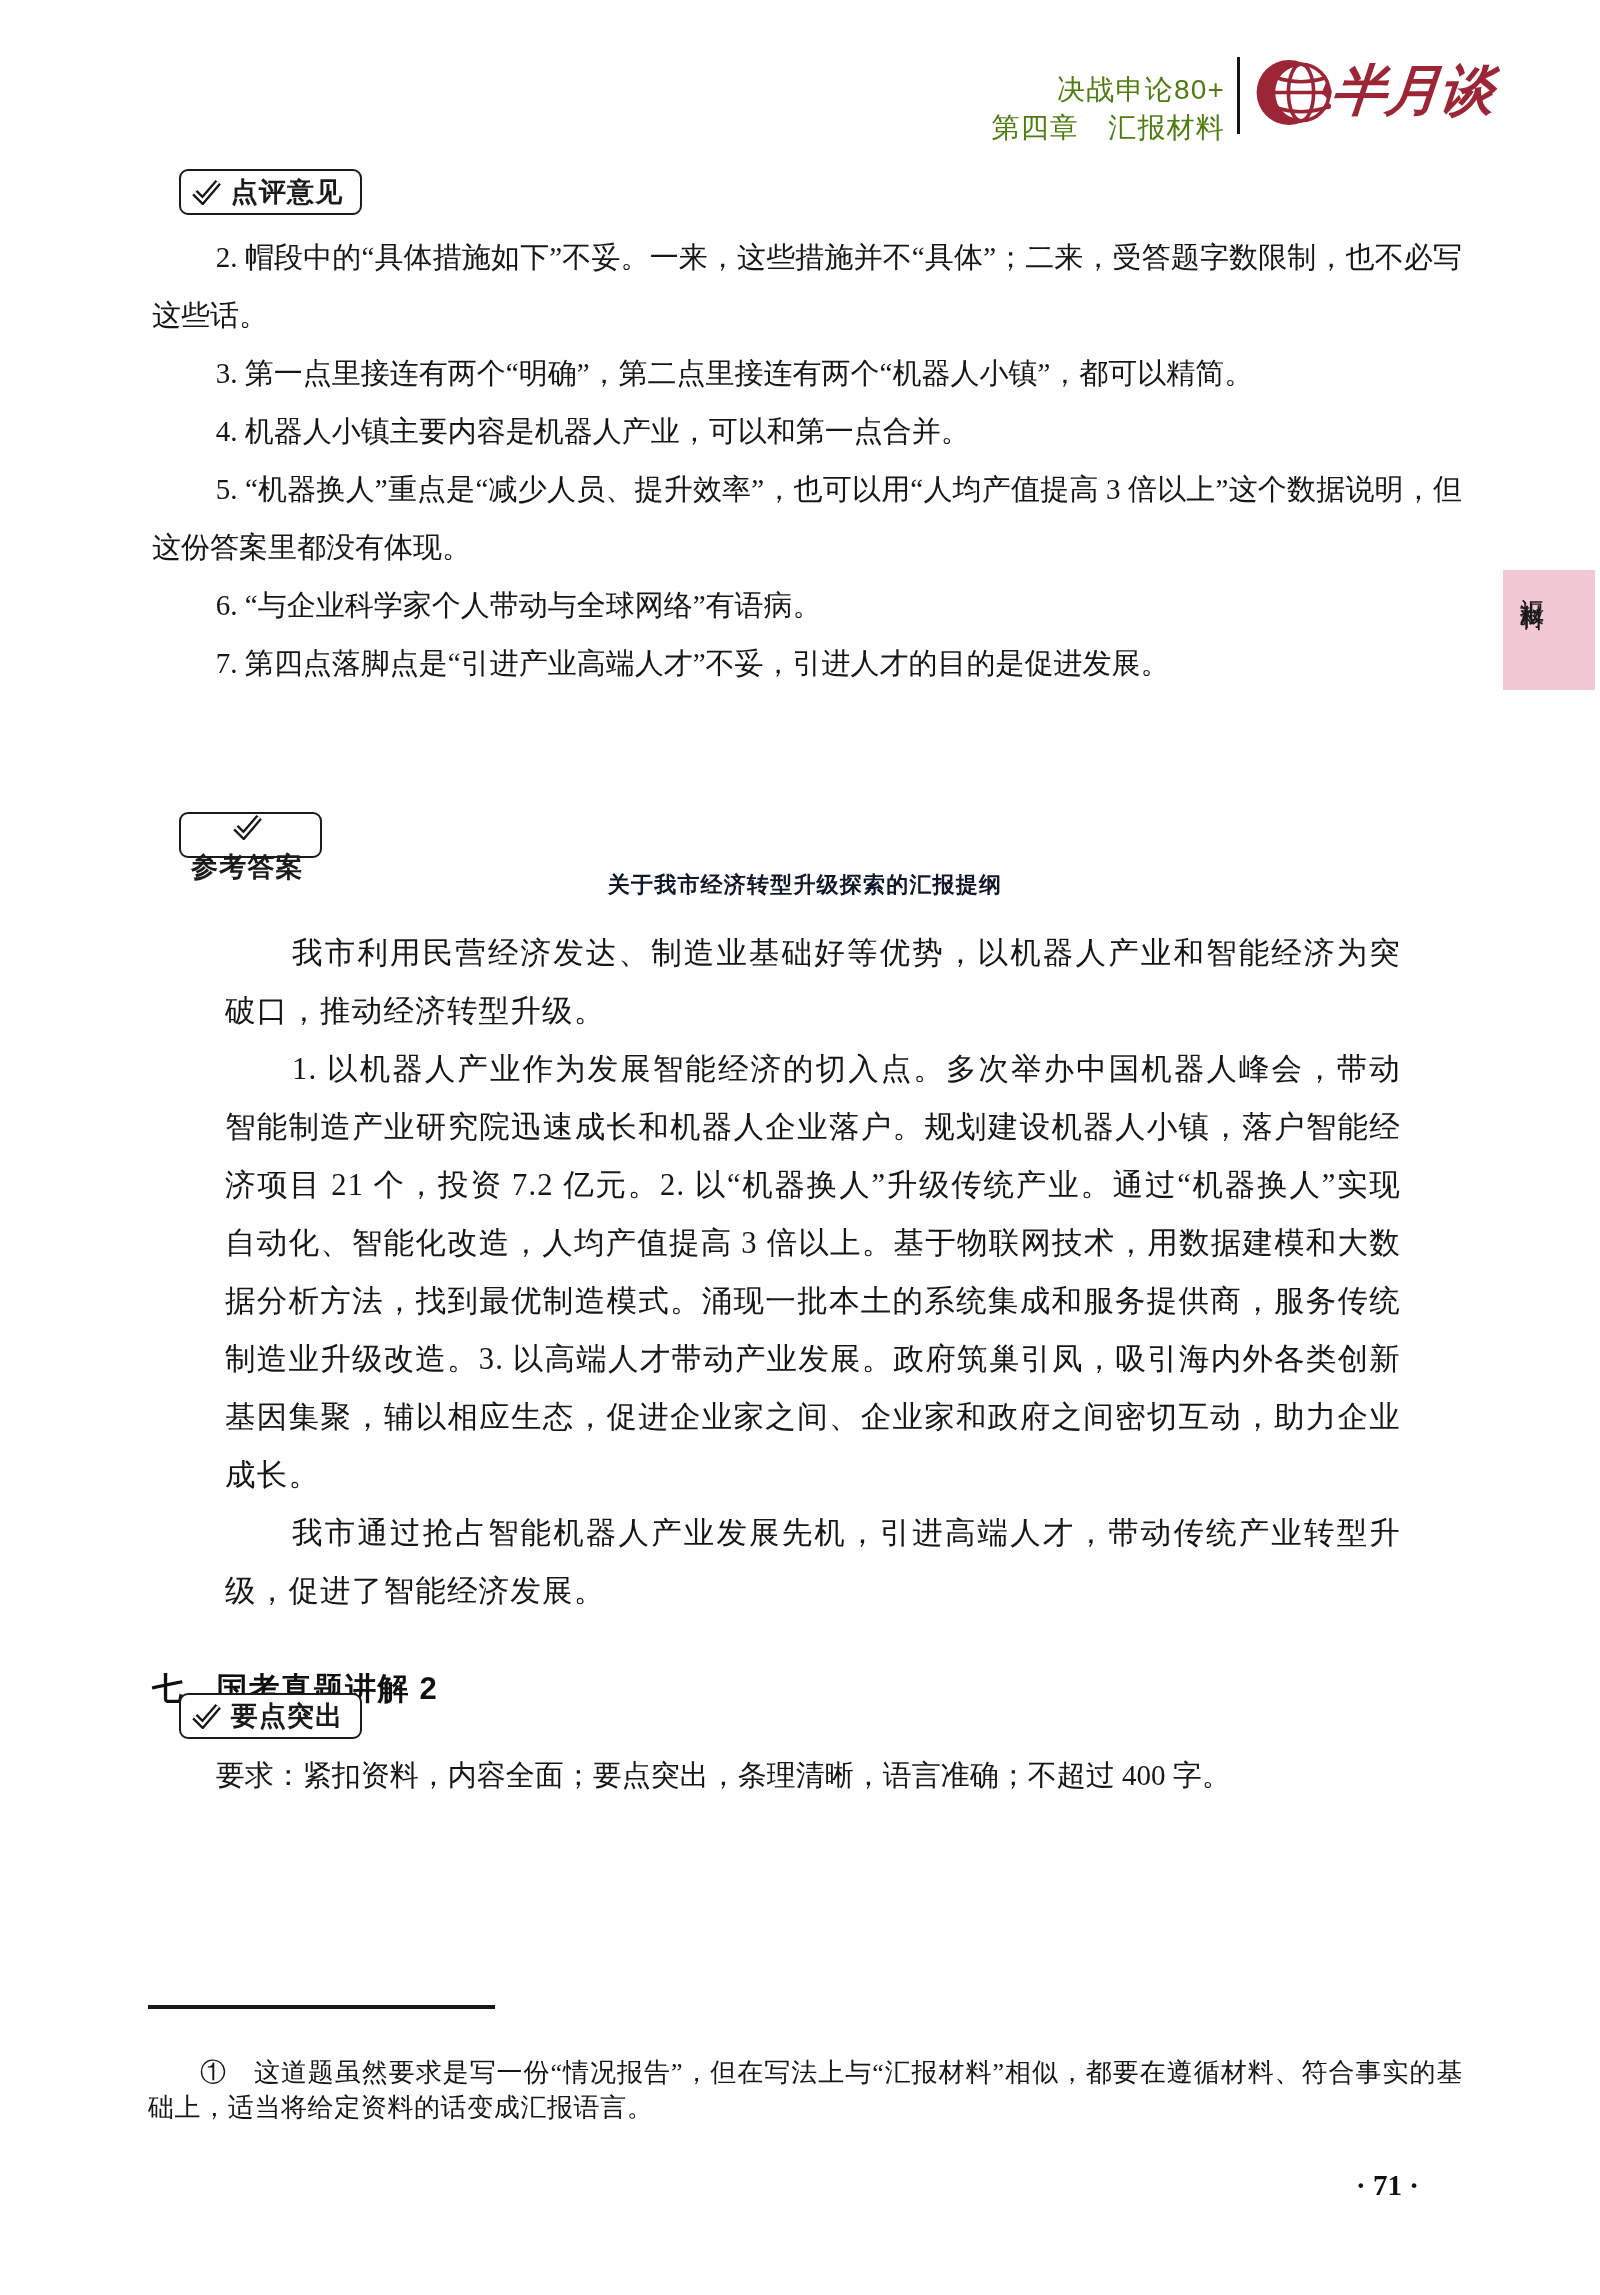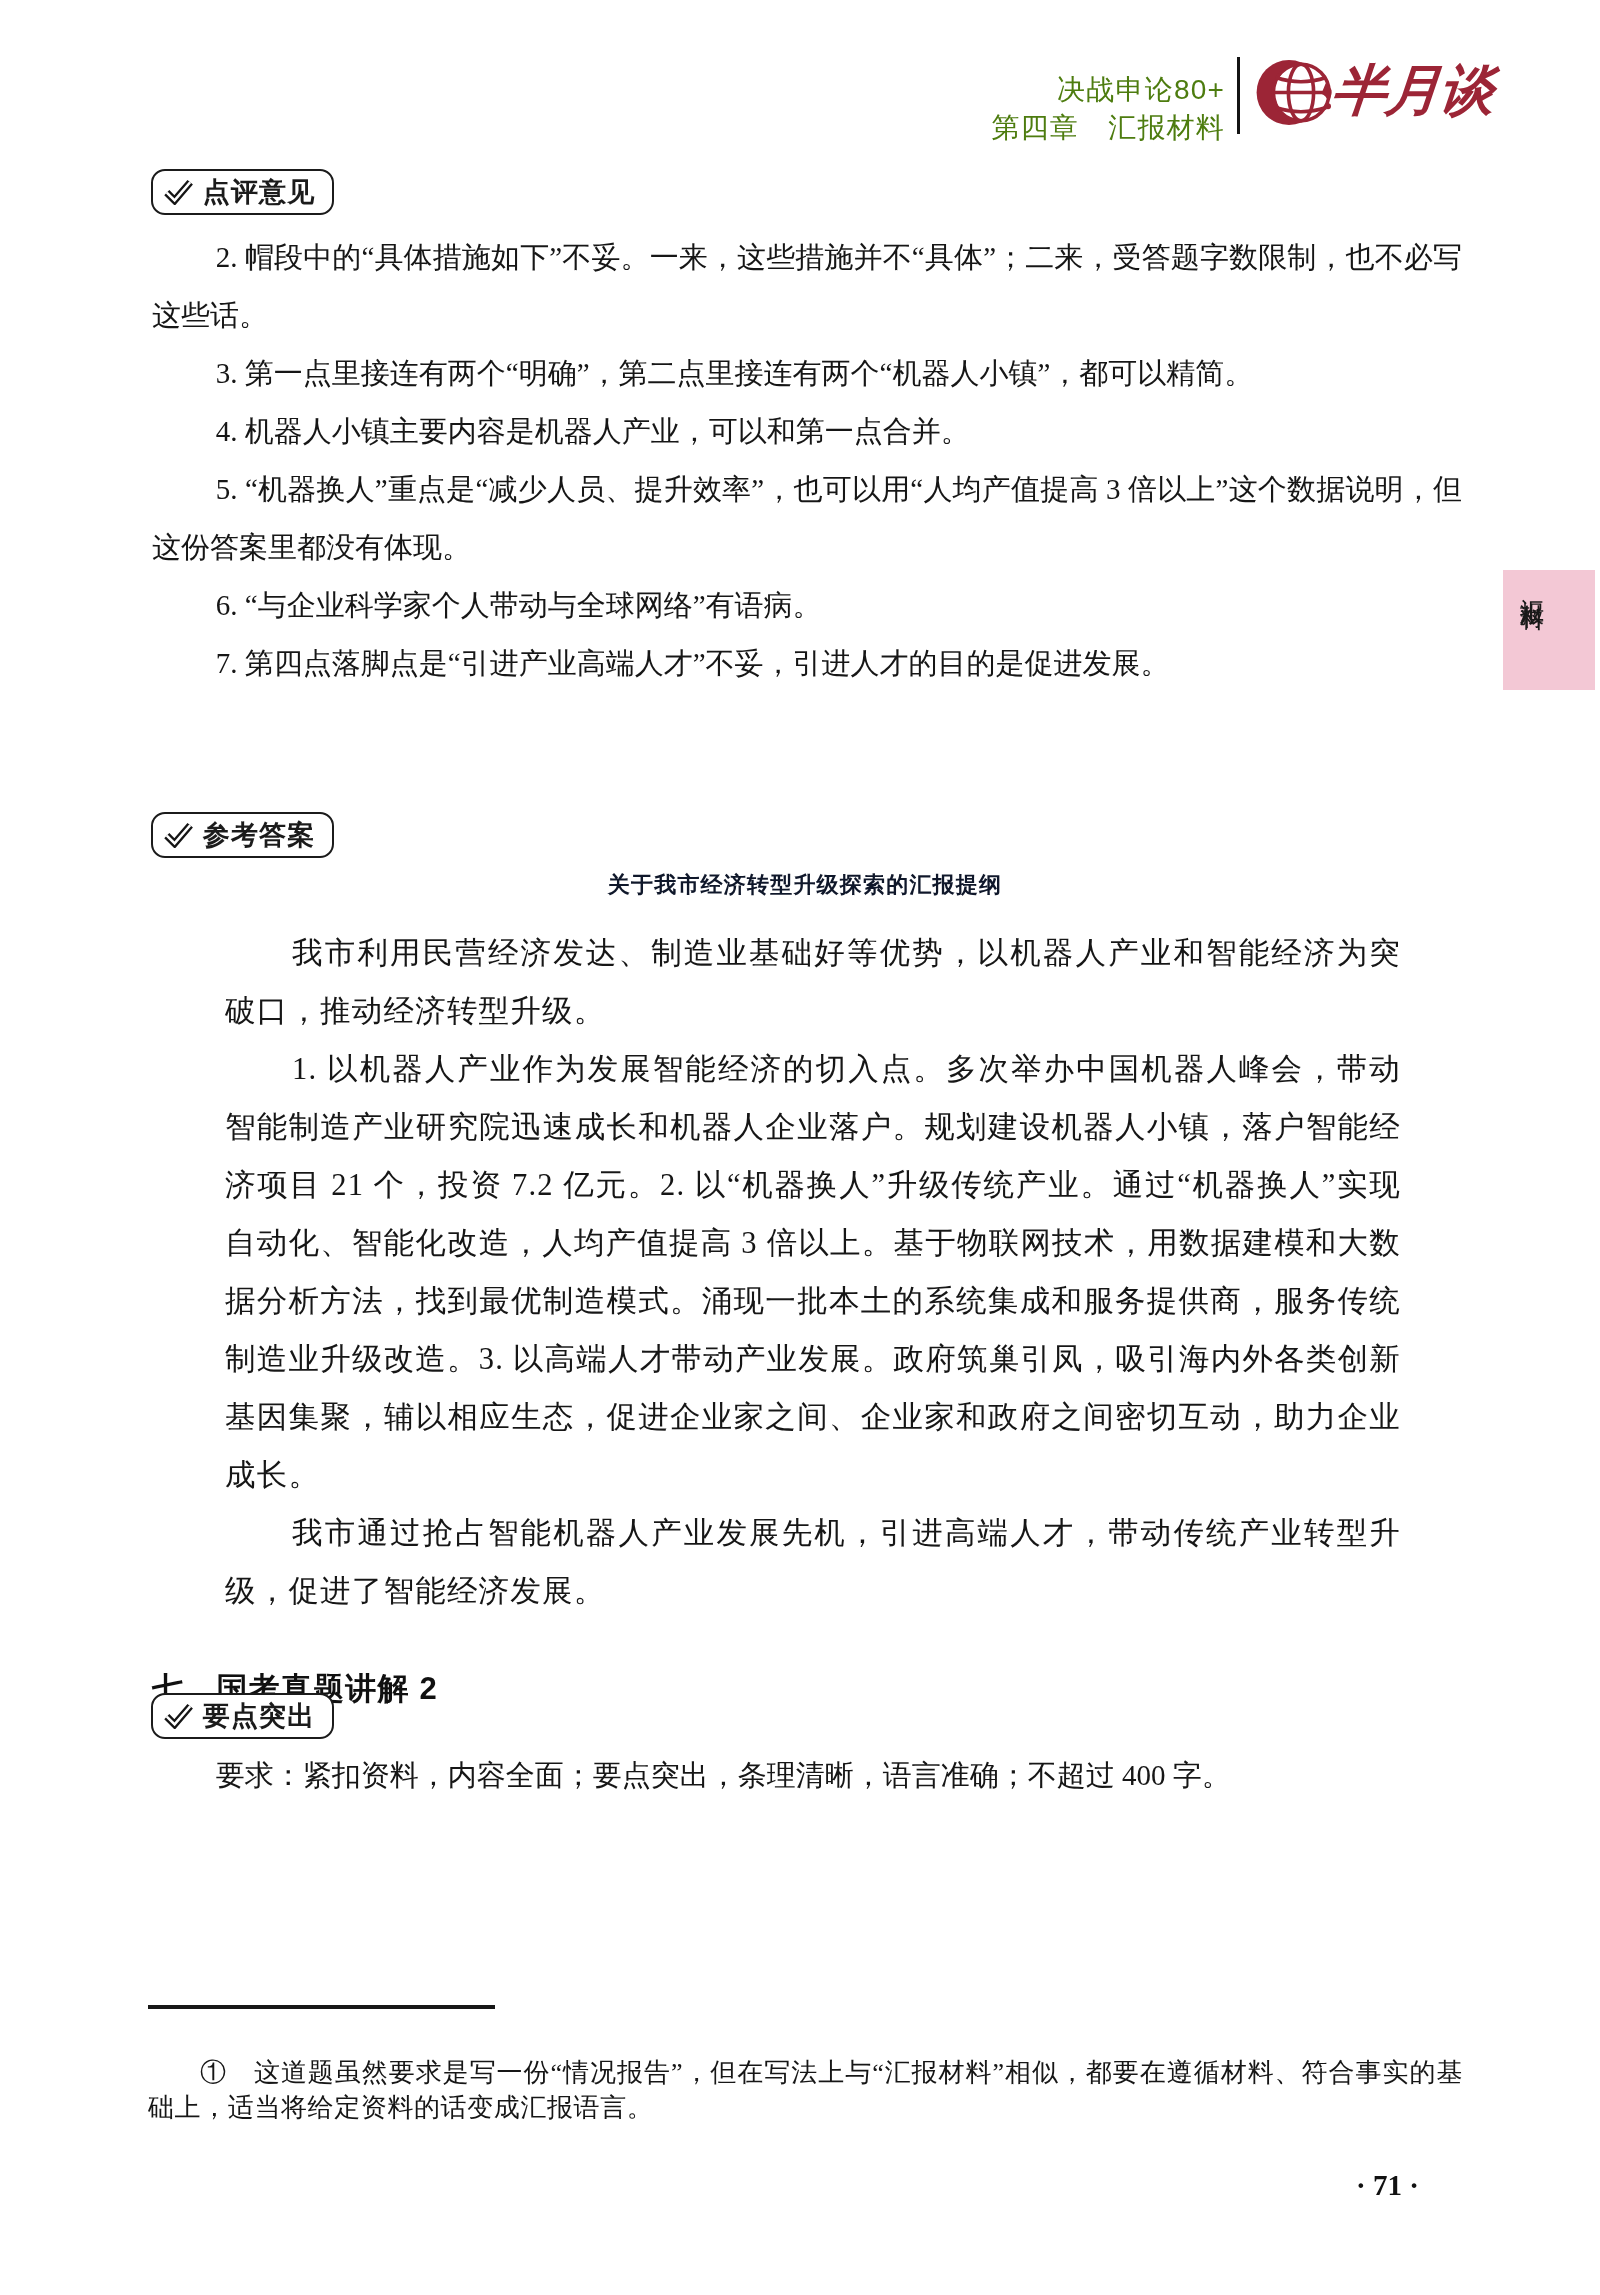--- a/index.html
+++ b/index.html
@@ -43,31 +43,31 @@
     writing-mode:vertical-rl;text-orientation:upright;
     font-family:"Liberation Sans",sans-serif;
     font-size:24px;line-height:27px;letter-spacing:2.5px;
     color:#191919;font-weight:500;
   }
   
   .label-box{
     position:absolute;
     display:flex;align-items:center;gap:8.7px;
     height:46px;padding:0 16px 0 10px;
-    border:2.5px solid #1b1b1b;border-radius:14px;
-    background:#fff;box-sizing:border-box;
+    border:2.5px solid #1b1b1b;border-radius:9px;
+    background:#fff;box-sizing:border-box;margin-left:28px;
   }
   .label-box .txt{
     font-family:"Liberation Sans",sans-serif;
     font-weight:700;font-size:27px;color:#1b1b1b;letter-spacing:1.2px;
     white-space:nowrap;
   }
   .check-icon{width:31px;height:26px;flex:0 0 auto;}
   #comments-box{left:151px;top:169px;}
-  #answer-box{left:151px;top:812px;}
+  #answer-box{left:151px;top:812px;flex-direction:column;}
   #req-box{left:151px;top:1693px;}
   
   .flow{position:absolute;text-align:justify;color:#161616;}
   .flow p{margin:0;text-indent:2.2em;}
   #comments-text{left:152px;top:228px;width:1310px;font-size:29px;line-height:58px;}
   #answer-title{
     position:absolute;left:217px;top:870px;width:1176px;
     text-align:center;
     font-family:"Liberation Sans",sans-serif;
     font-weight:700;font-size:22px;color:#0f172a;letter-spacing:1.2px;

